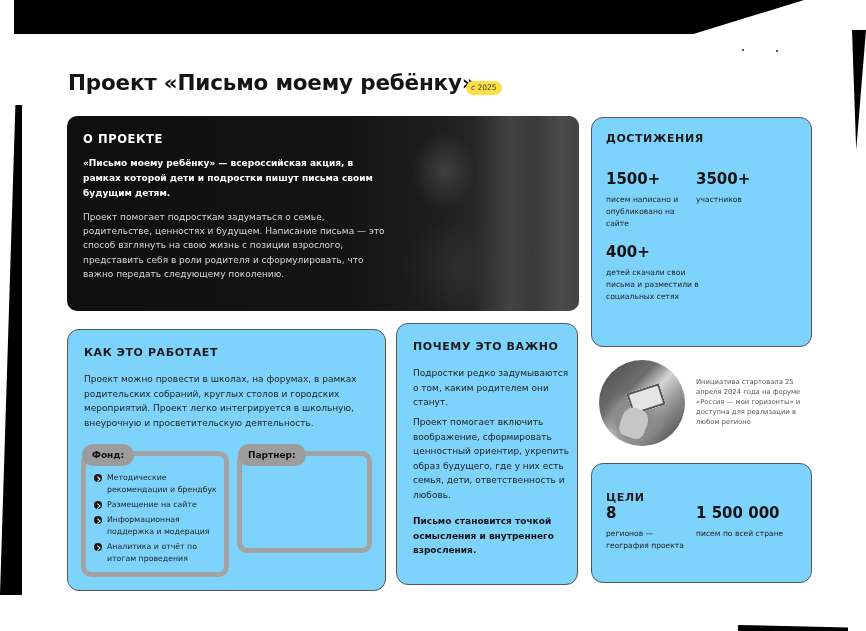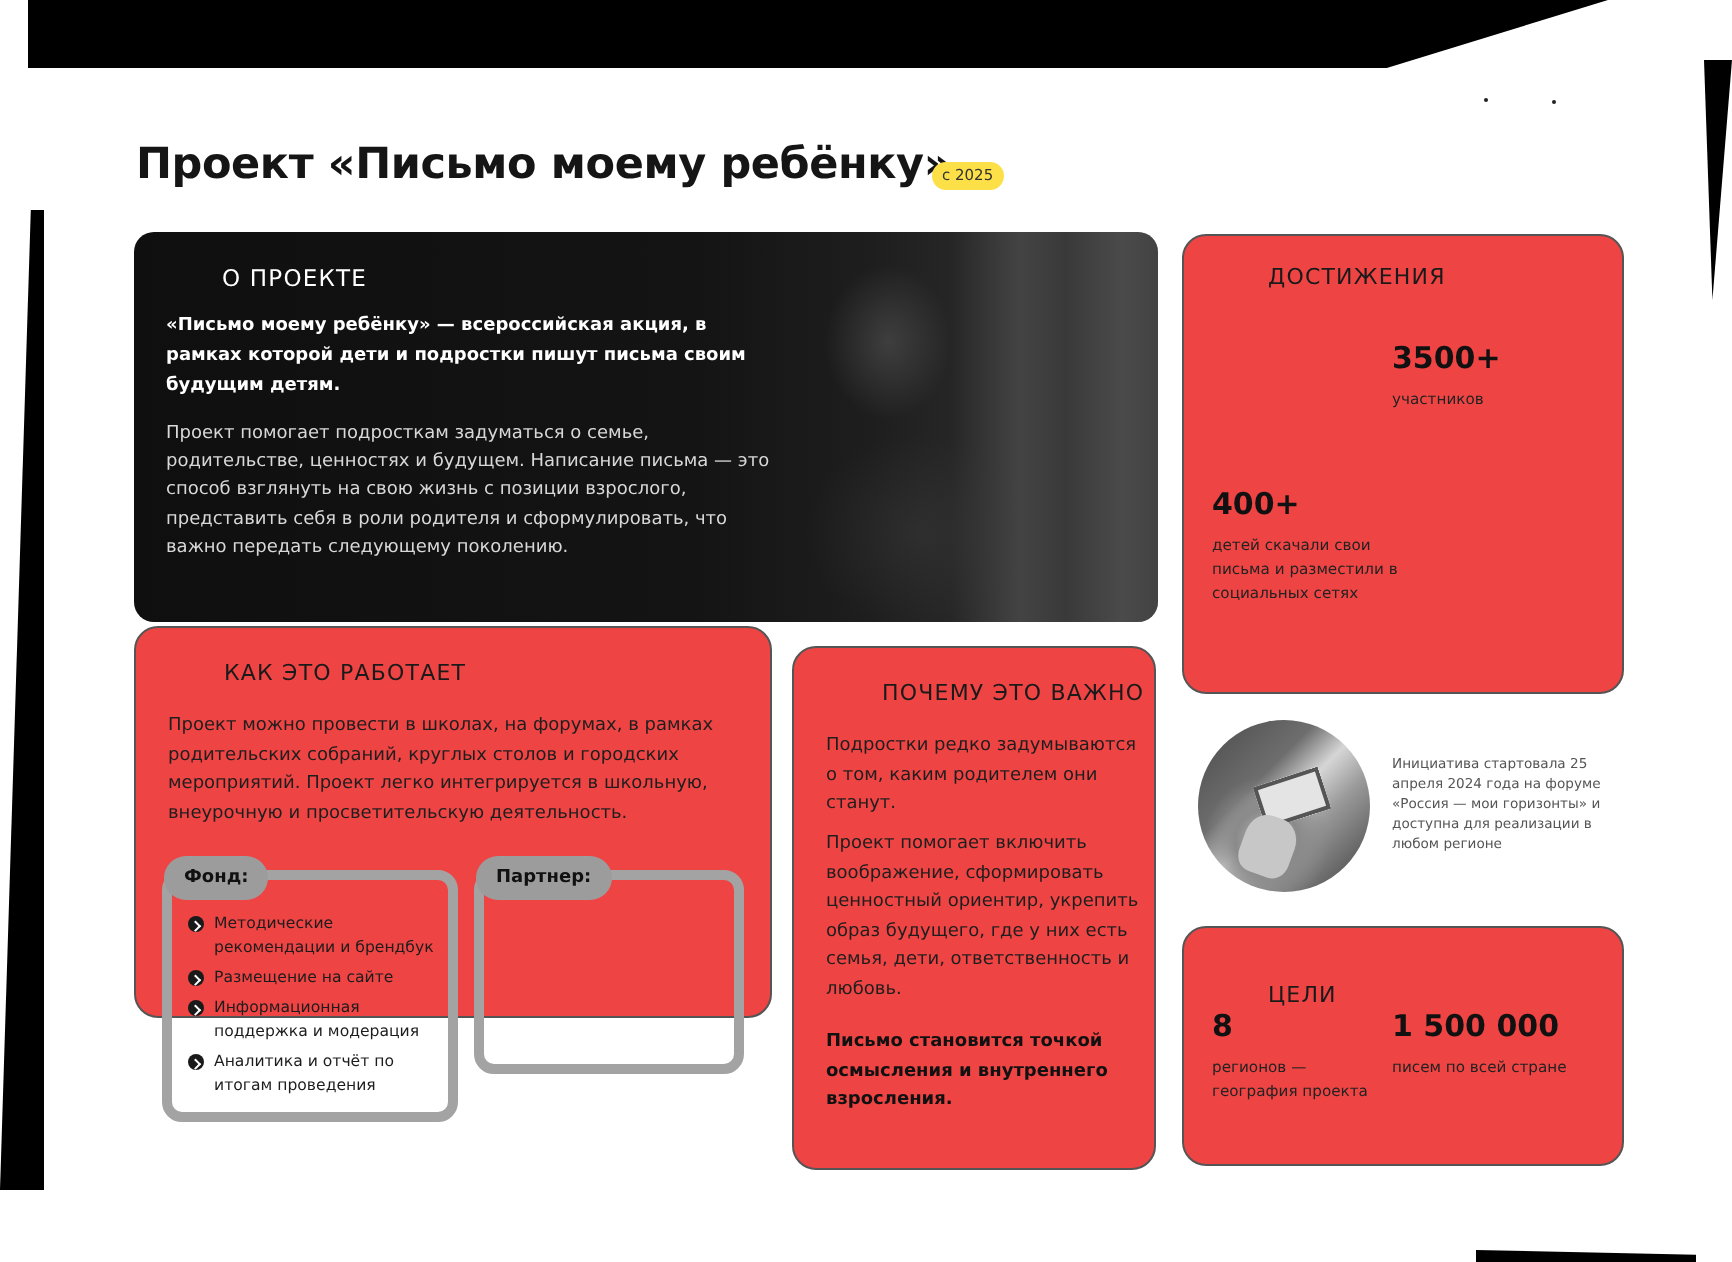--- a/index.html
+++ b/index.html
@@ -6,22 +6,22 @@
     html, body { width: 866px; height: 631px; overflow: hidden; background: #ffffff; }
     body { position: relative; font-family: "DejaVu Sans", sans-serif; color: #1b1b1b; }
     .edge-top-shape2 { position:absolute; left:14px; top:0; width:790px; height:34px; background:#000; clip-path: polygon(0 0, 100% 0%, 100% 100%, 0 100%); }
     .edge-left { position:absolute; left:0; top:105px; width:22px; height:490px; background:#000; clip-path: polygon(70% 0, 100% 0, 100% 100%, 0 100%); }
     .edge-right { position:absolute; left:852px; top:30px; width:14px; height:120px; background:#000; clip-path: polygon(0 0, 100% 0, 100% 0, 30% 100%); }
     .edge-bottom { position:absolute; left:738px; top:625px; width:110px; height:6px; background:#000; clip-path: polygon(0 0, 100% 40%, 100% 100%, 0 100%); }
 
     .page-title { position: absolute; left: 68px; top: 70px; font-family: "DejaVu Sans", sans-serif; font-weight: bold; font-size: 21.5px; letter-spacing: -0.2px; color: #151515; }
     .year-badge { position: absolute; left: 466px; top: 81px; height: 14px; padding: 0 5px; border-radius: 7px; background: #fde047; font-size: 7.5px; line-height: 14px; color: #333; }
 
-    .card { position: absolute; border: 1px solid #555; border-radius: 12px; background: #ef4444; }
-    .card-title { font-weight: normal; font-size: 11px; letter-spacing: 0.6px; color: #1a1a1a; margin-left: 28px; }
+    .card { position: absolute; border: 1px solid #555; border-radius: 12px; background: #7dd3fc; }
+    .card-title { font-weight: bold; font-size: 11px; letter-spacing: 0.6px; color: #1a1a1a; }
 
     
     .about { left: 67px; top: 116px; width: 512px; height: 195px; border: none; border-radius: 10px; overflow: hidden;
       background: linear-gradient(90deg, #0f0f0f 0%, #141414 55%, #1e1e1e 72%, #2b2b2b 85%, #3a3a3a 100%); }
     .about .photo { position: absolute; right: 0; top: 0; width: 230px; height: 100%;
       background:
         radial-gradient(ellipse 45px 55px at 95px 55px, rgba(120,120,120,0.35), transparent 70%),
         radial-gradient(ellipse 80px 70px at 110px 150px, rgba(60,60,60,0.45), transparent 70%),
         linear-gradient(90deg, transparent 0%, transparent 55%, rgba(110,110,110,0.35) 70%, rgba(70,70,70,0.4) 80%, rgba(120,120,120,0.3) 92%, rgba(80,80,80,0.4) 100%); }
     .about .card-title { position: absolute; left: 16px; top: 16px; color: #fff; font-size: 11.5px; }
@@ -47,21 +47,21 @@
     .circle-photo .hand { position: absolute; left: 22px; top: 48px; width: 26px; height: 30px; border-radius: 40% 40% 30% 30%; background: #c7c7c7; transform: rotate(20deg); }
     .circle-caption { position: absolute; left: 696px; top: 377px; width: 120px; font-size: 6.8px; line-height: 10px; color: #555; }
 
     
     .goals { left: 591px; top: 463px; width: 221px; height: 120px; }
     .goals .card-title { position: absolute; left: 14px; top: 27px; }
     .g1 { left: 14px; top: 40px; width: 80px; }
     .g2 { left: 104px; top: 40px; width: 110px; }
 
     
-    .how { left: 67px; top: 313px; width: 319px; height: 196px; padding-left: 10px; }
+    .how { left: 67px; top: 329px; width: 319px; height: 262px; padding-left: 10px; }
     .how .card-title { position: absolute; left: 16px; top: 16px; }
     .how .body { position: absolute; left: 16px; top: 42px; width: 295px; font-size: 9px; line-height: 14.5px; color: #1e1e1e; }
     .sub { position: absolute; border: 5px solid #a3a3a3; border-radius: 10px; }
     .sub .tag { position: absolute; left: -4px; top: -12px; height: 22px; padding: 0 10px; border-radius: 11px; background: #9c9c9c; font-weight: bold; font-size: 9px; line-height: 22px; color: #111; }
     .sub ul { list-style: none; position: absolute; left: 8px; top: 16px; right: 4px; }
     .sub li { position: relative; padding-left: 13px; font-size: 7.8px; line-height: 11.8px; color: #1c1c1c; margin-bottom: 3.5px; }
     .sub li .bullet { position: absolute; left: 0; top: 2px; width: 8px; height: 8px; border-radius: 50%; background: #1a1a1a; }
     .sub li .bullet::after { content: ""; position: absolute; left: 2px; top: 2.6px; width: 2.5px; height: 2.5px; border-top: 1px solid #fff; border-right: 1px solid #fff; transform: rotate(45deg); }
     .fund { left: 13px; top: 121px; width: 148px; height: 126px; }
     .partner { left: 169px; top: 121px; width: 135px; height: 102px; }
@@ -90,20 +90,24 @@
 
 <section class="card about">
   <div class="photo"></div>
   <h2 class="card-title">О ПРОЕКТЕ</h2>
   <p class="lead">«Письмо моему ребёнку» — всероссийская акция, в рамках которой дети и подростки пишут письма своим будущим детям.</p>
   <p class="body">Проект помогает подросткам задуматься о семье, родительстве, ценностях и будущем. Написание письма — это способ взглянуть на свою жизнь с позиции взрослого, представить себя в роли родителя и сформулировать, что важно передать следующему поколению.</p>
 </section>
 
 <section class="card achv">
   <h2 class="card-title">ДОСТИЖЕНИЯ</h2>
+  <div class="stat s1">
+    <div class="num">1500+</div>
+    <div class="desc">писем написано и опубликовано на сайте</div>
+  </div>
   <div class="stat s2">
     <div class="num">3500+</div>
     <div class="desc">участников</div>
   </div>
   <div class="stat s3">
     <div class="num">400+</div>
     <div class="desc">детей скачали свои письма и разместили в социальных сетях</div>
   </div>
 </section>
 

